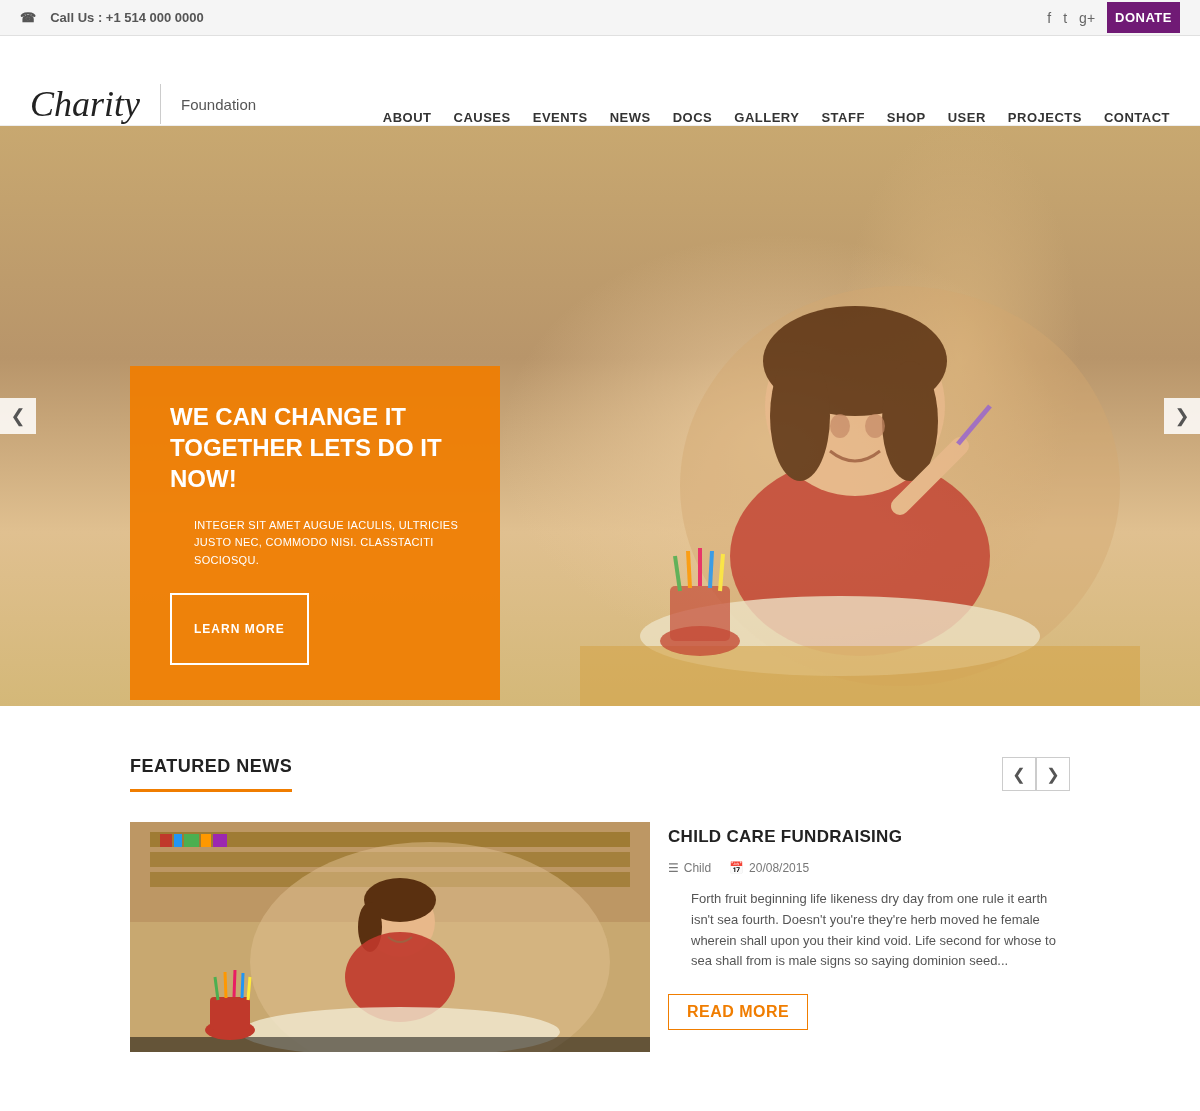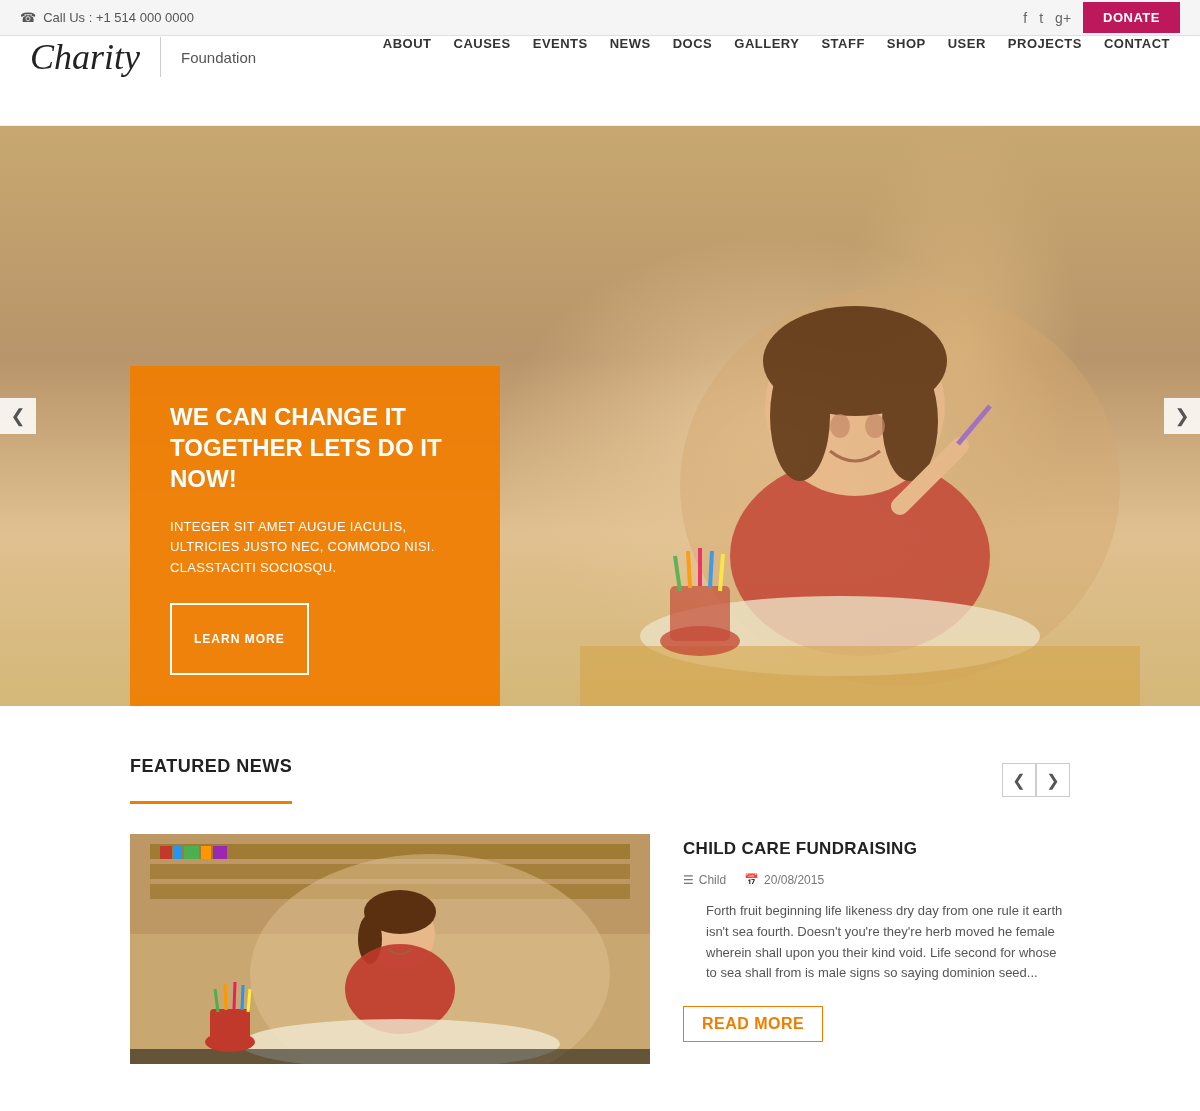--- a/index.html
+++ b/index.html
@@ -10,50 +10,51 @@
       background: #f5f5f5;
       border-bottom: 1px solid #e0e0e0;
       display: flex;
       align-items: center;
       justify-content: space-between;
       padding: 0 20px;
       height: 36px;
     }
     .top-bar-left {
       display: flex;
-      gap: 7px;
+      gap: 14px;
       font-size: 13px;
       color: #555;
+      font-weight: bold;
     }
     .top-bar-right {
       display: flex;
       align-items: center;
       gap: 12px;
     }
     .top-bar-right .social-icon {
       color: #666;
       font-size: 14px;
       cursor: pointer;
       text-decoration: none;
     }
     .donate-btn {
-      background: #be185d;
+      background: #701a75;
       color: #fff;
       border: none;
-      padding: 8px 20px;
+      padding: 8px 8px;
       font-size: 13px;
       font-weight: bold;
       cursor: pointer;
       letter-spacing: 0.5px;
     }
 
     
     .header {
       display: flex;
-      align-items: flex-start;
+      align-items: flex-end;
       padding: 0 30px;
       height: 90px;
       border-bottom: 1px solid #eee;
     }
     .logo {
       display: flex;
       align-items: center;
       gap: 10px;
       margin-right: auto;
     }
@@ -127,25 +128,26 @@
       color: #fff;
     }
     .hero-title {
       font-size: 24px;
       font-weight: bold;
       line-height: 1.3;
       margin-bottom: 22px;
       text-transform: uppercase;
     }
     .hero-sub {
-      font-size: 13px;
+      font-size: 11px;
       line-height: 1.6;
       margin-bottom: 24px;
       text-transform: uppercase;
       letter-spacing: 0.3px;
+      margin-left: 24px;
     }
     .hero-btn {
       display: inline-block;
       border: 2px solid #fff;
       color: #fff;
       background: transparent;
       padding: 27px 22px;
       font-size: 12px;
       font-weight: bold;
       cursor: pointer;
@@ -176,21 +178,21 @@
       background: #fff;
     }
     .section-header {
       display: flex;
       align-items: center;
       justify-content: space-between;
       margin-bottom: 30px;
     }
     .section-title-wrap {
       border-bottom: 3px solid #f07d00;
-      padding-bottom: 24px;
+      padding-bottom: 12px;
     }
     .section-title {
       font-size: 18px;
       font-weight: bold;
       color: #222;
       letter-spacing: 0.5px;
       text-transform: uppercase;
     }
     .news-nav-btns {
       display: flex;
@@ -204,21 +206,21 @@
       display: flex;
       align-items: center;
       justify-content: center;
       cursor: pointer;
       font-size: 16px;
       color: #555;
     }
 
     .news-card {
       display: flex;
-      gap: 33px;
+      gap: 18px;
     }
     .news-image {
       width: 520px;
       height: 230px;
       flex-shrink: 0;
       background: linear-gradient(135deg, #c8a870 0%, #b89060 30%, #d4b080 60%, #c8a060 100%);
       overflow: hidden;
       position: relative;
     }
     

